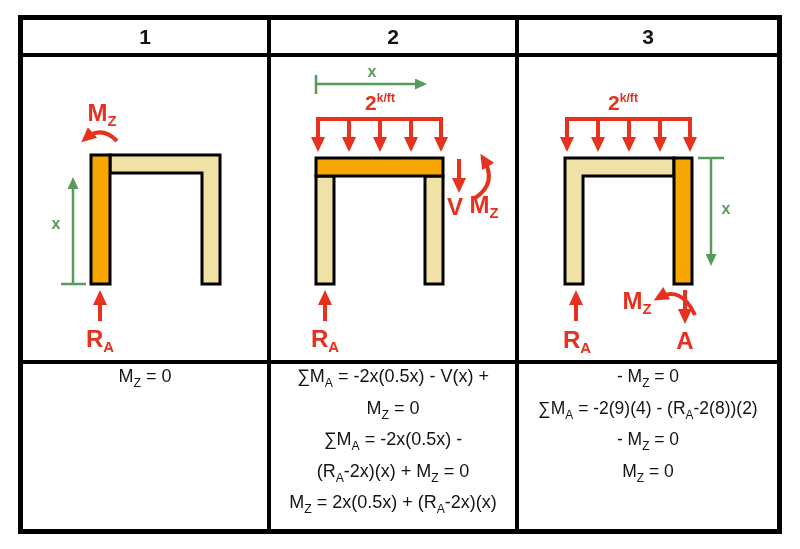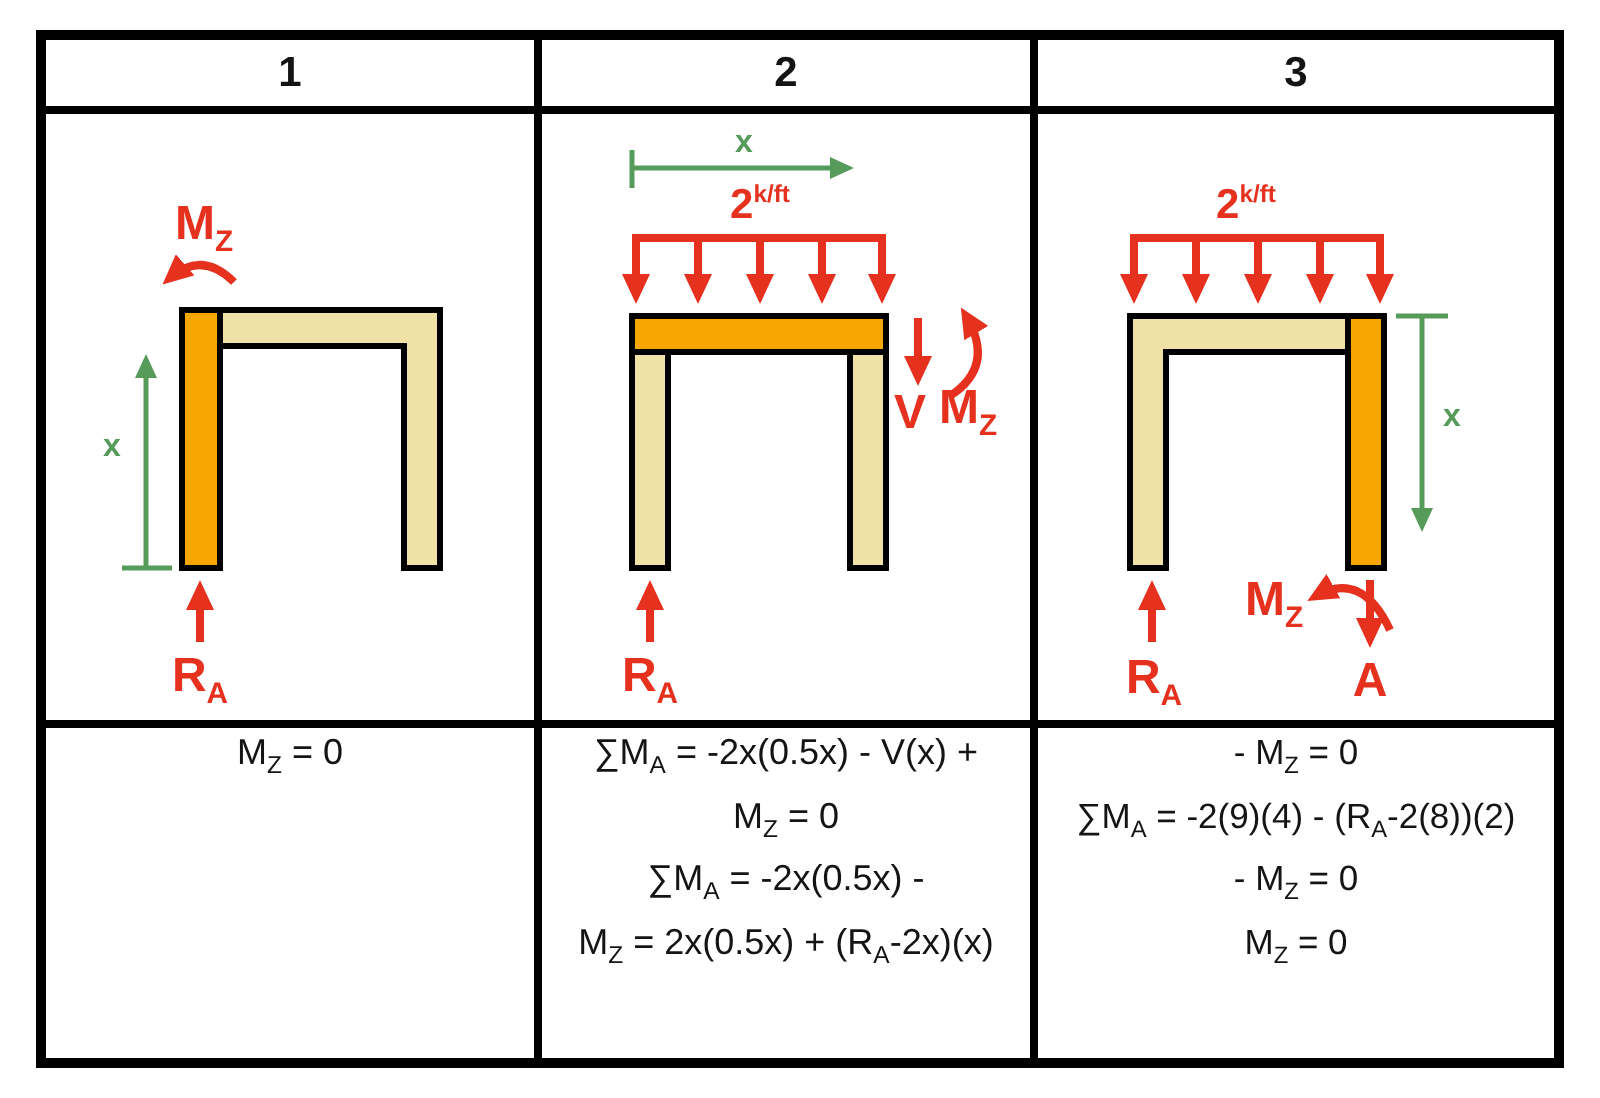--- a/index.html
+++ b/index.html
@@ -161,20 +161,21 @@
     <div class="cell c1 ecell">
       <div class="eq">
           <div><span>M</span><sub>Z</sub><span> = 0</span></div>
         </div>
     </div>
     <div class="cell c2 ecell">
       <div class="eq">
           <div><span>∑M</span><sub>A</sub><span> = -2x(0.5x) - V(x) +</span></div>
           <div><span>M</span><sub>Z</sub><span> = 0</span></div>
           <div><span>∑M</span><sub>A</sub><span> = -2x(0.5x) -</span></div>
+          <div><span>(R</span><sub>A</sub><span>-2x)(x) + M</span><sub>Z</sub><span> = 0</span></div>
           <div><span>M</span><sub>Z</sub><span> = 2x(0.5x) + (R</span><sub>A</sub><span>-2x)(x)</span></div>
         </div>
     </div>
     <div class="cell c3 ecell">
       <div class="eq eq-small">
           <div><span>- M</span><sub>Z</sub><span> = 0</span></div>
           <div><span>∑M</span><sub>A</sub><span> = -2(9)(4) - (R</span><sub>A</sub><span>-2(8))(2)</span></div>
           <div><span>- M</span><sub>Z</sub><span> = 0</span></div>
           <div><span>M</span><sub>Z</sub><span> = 0</span></div>
         </div>

